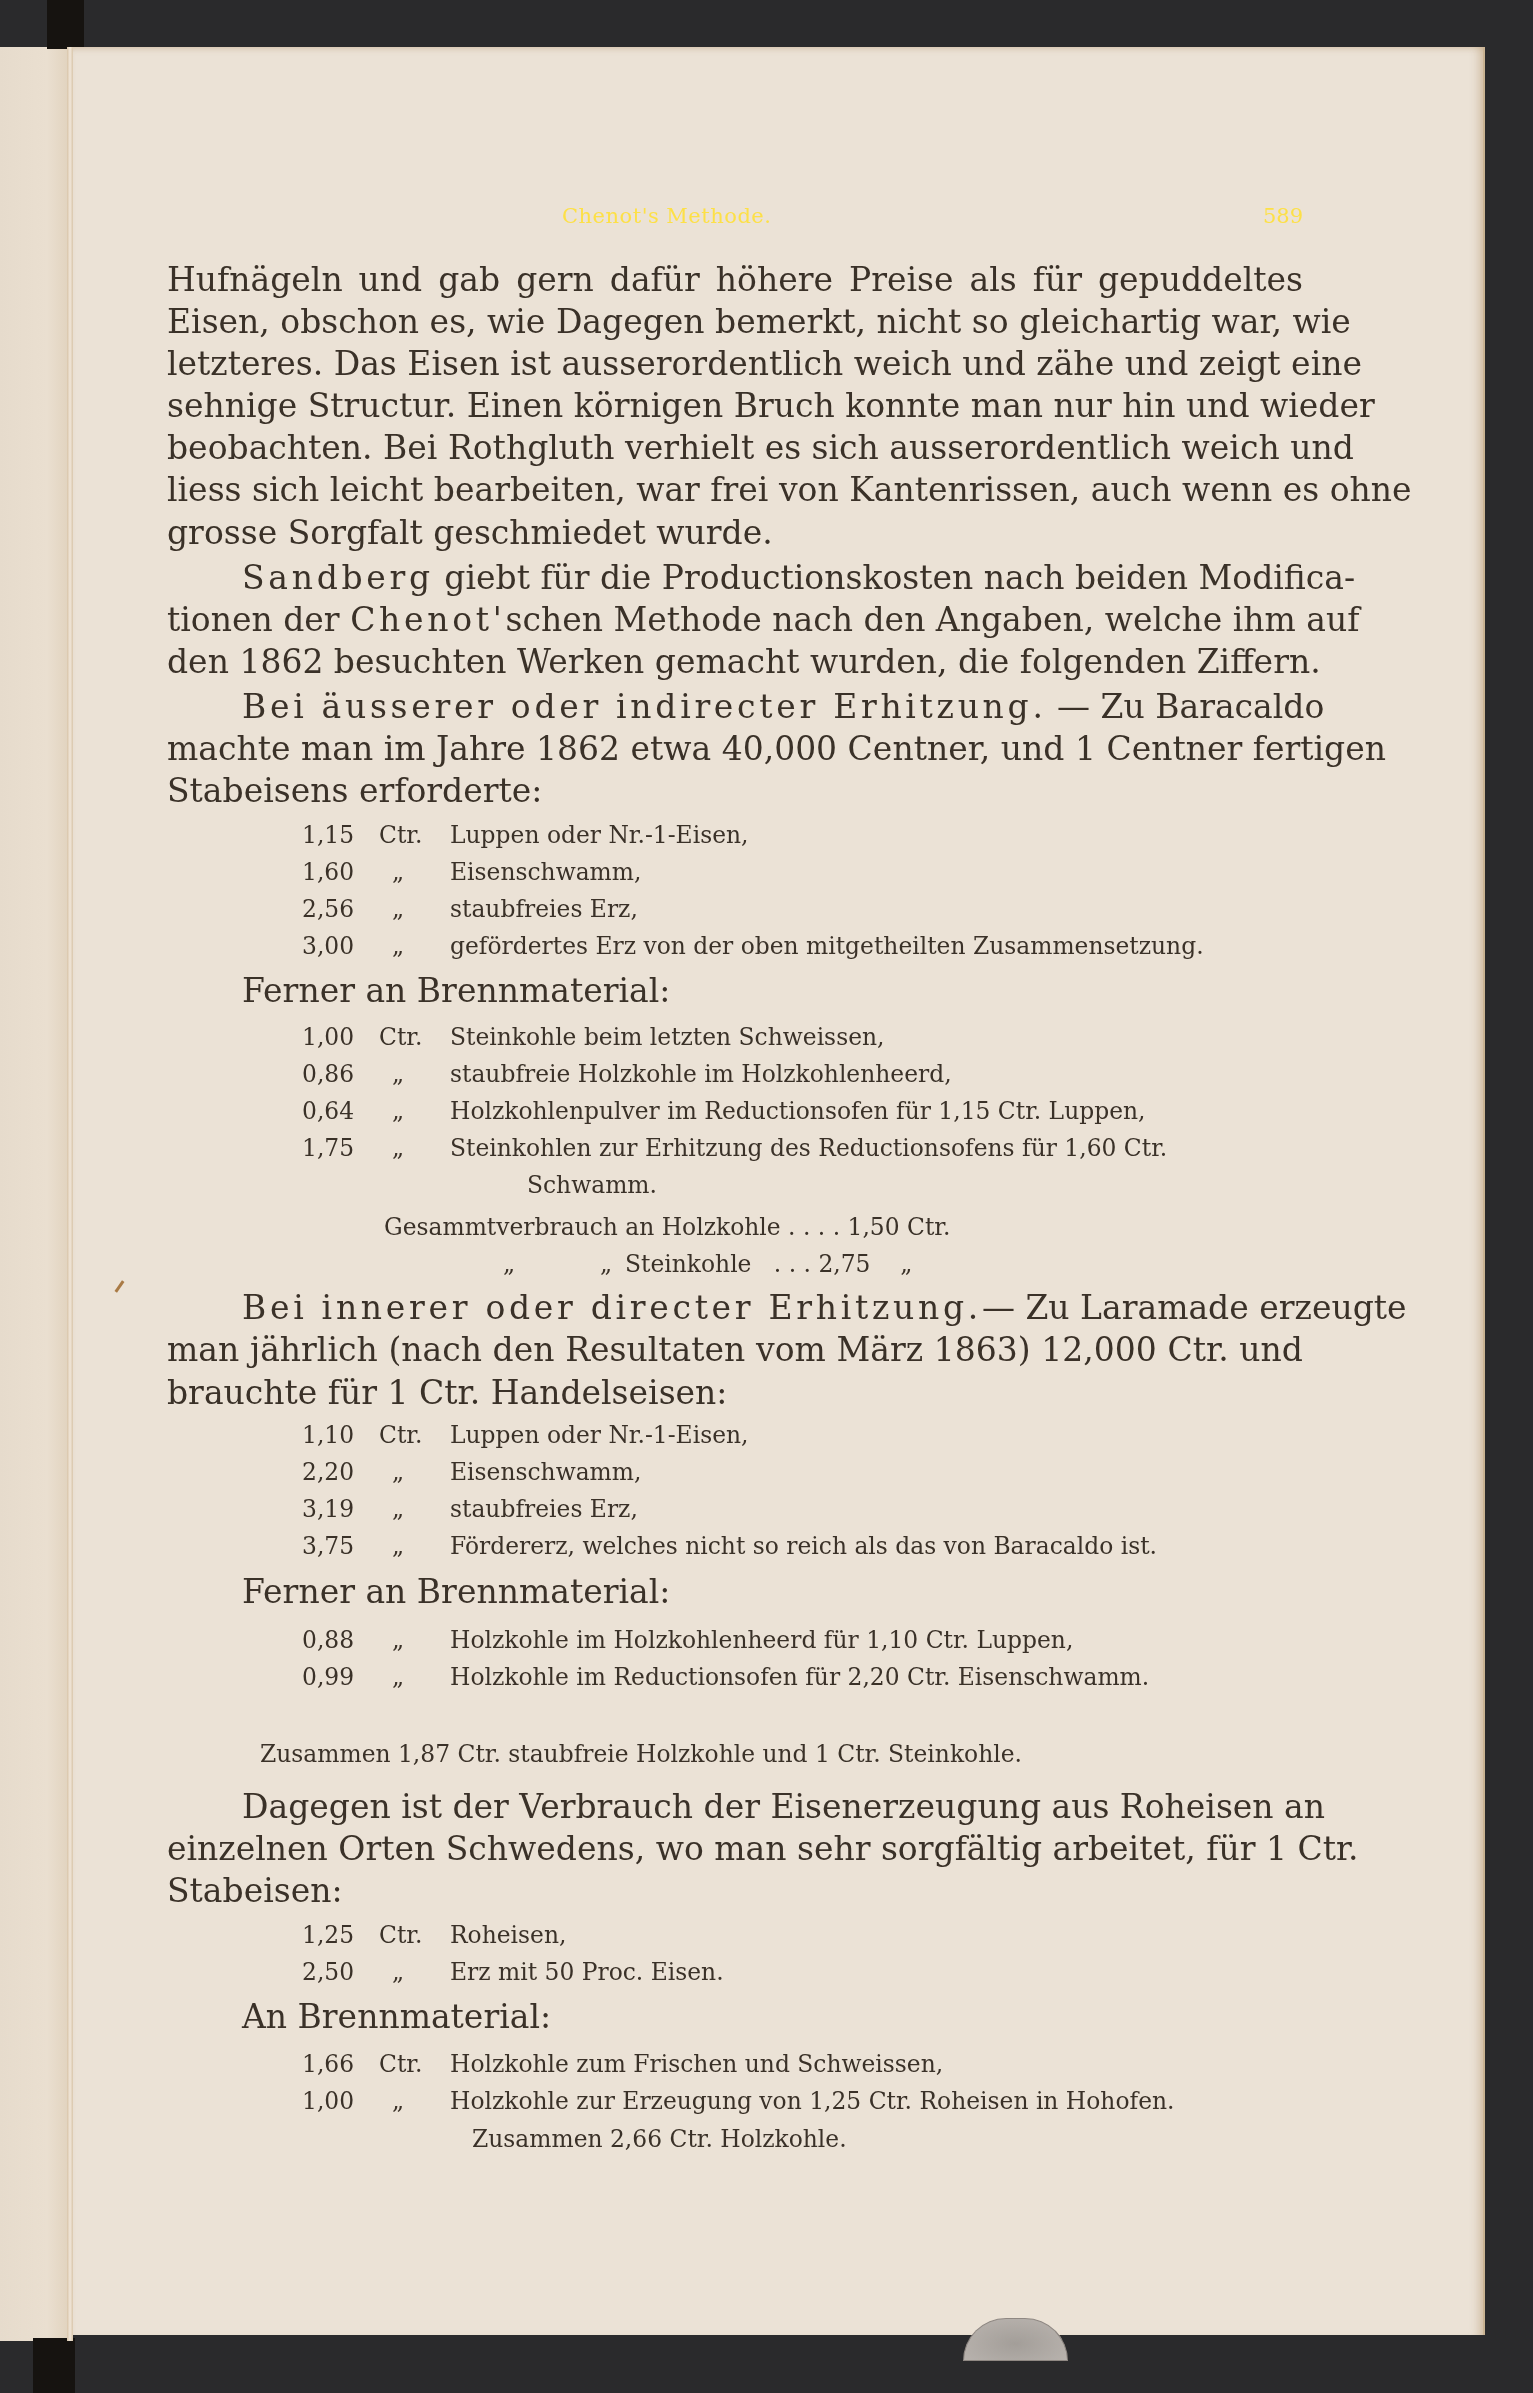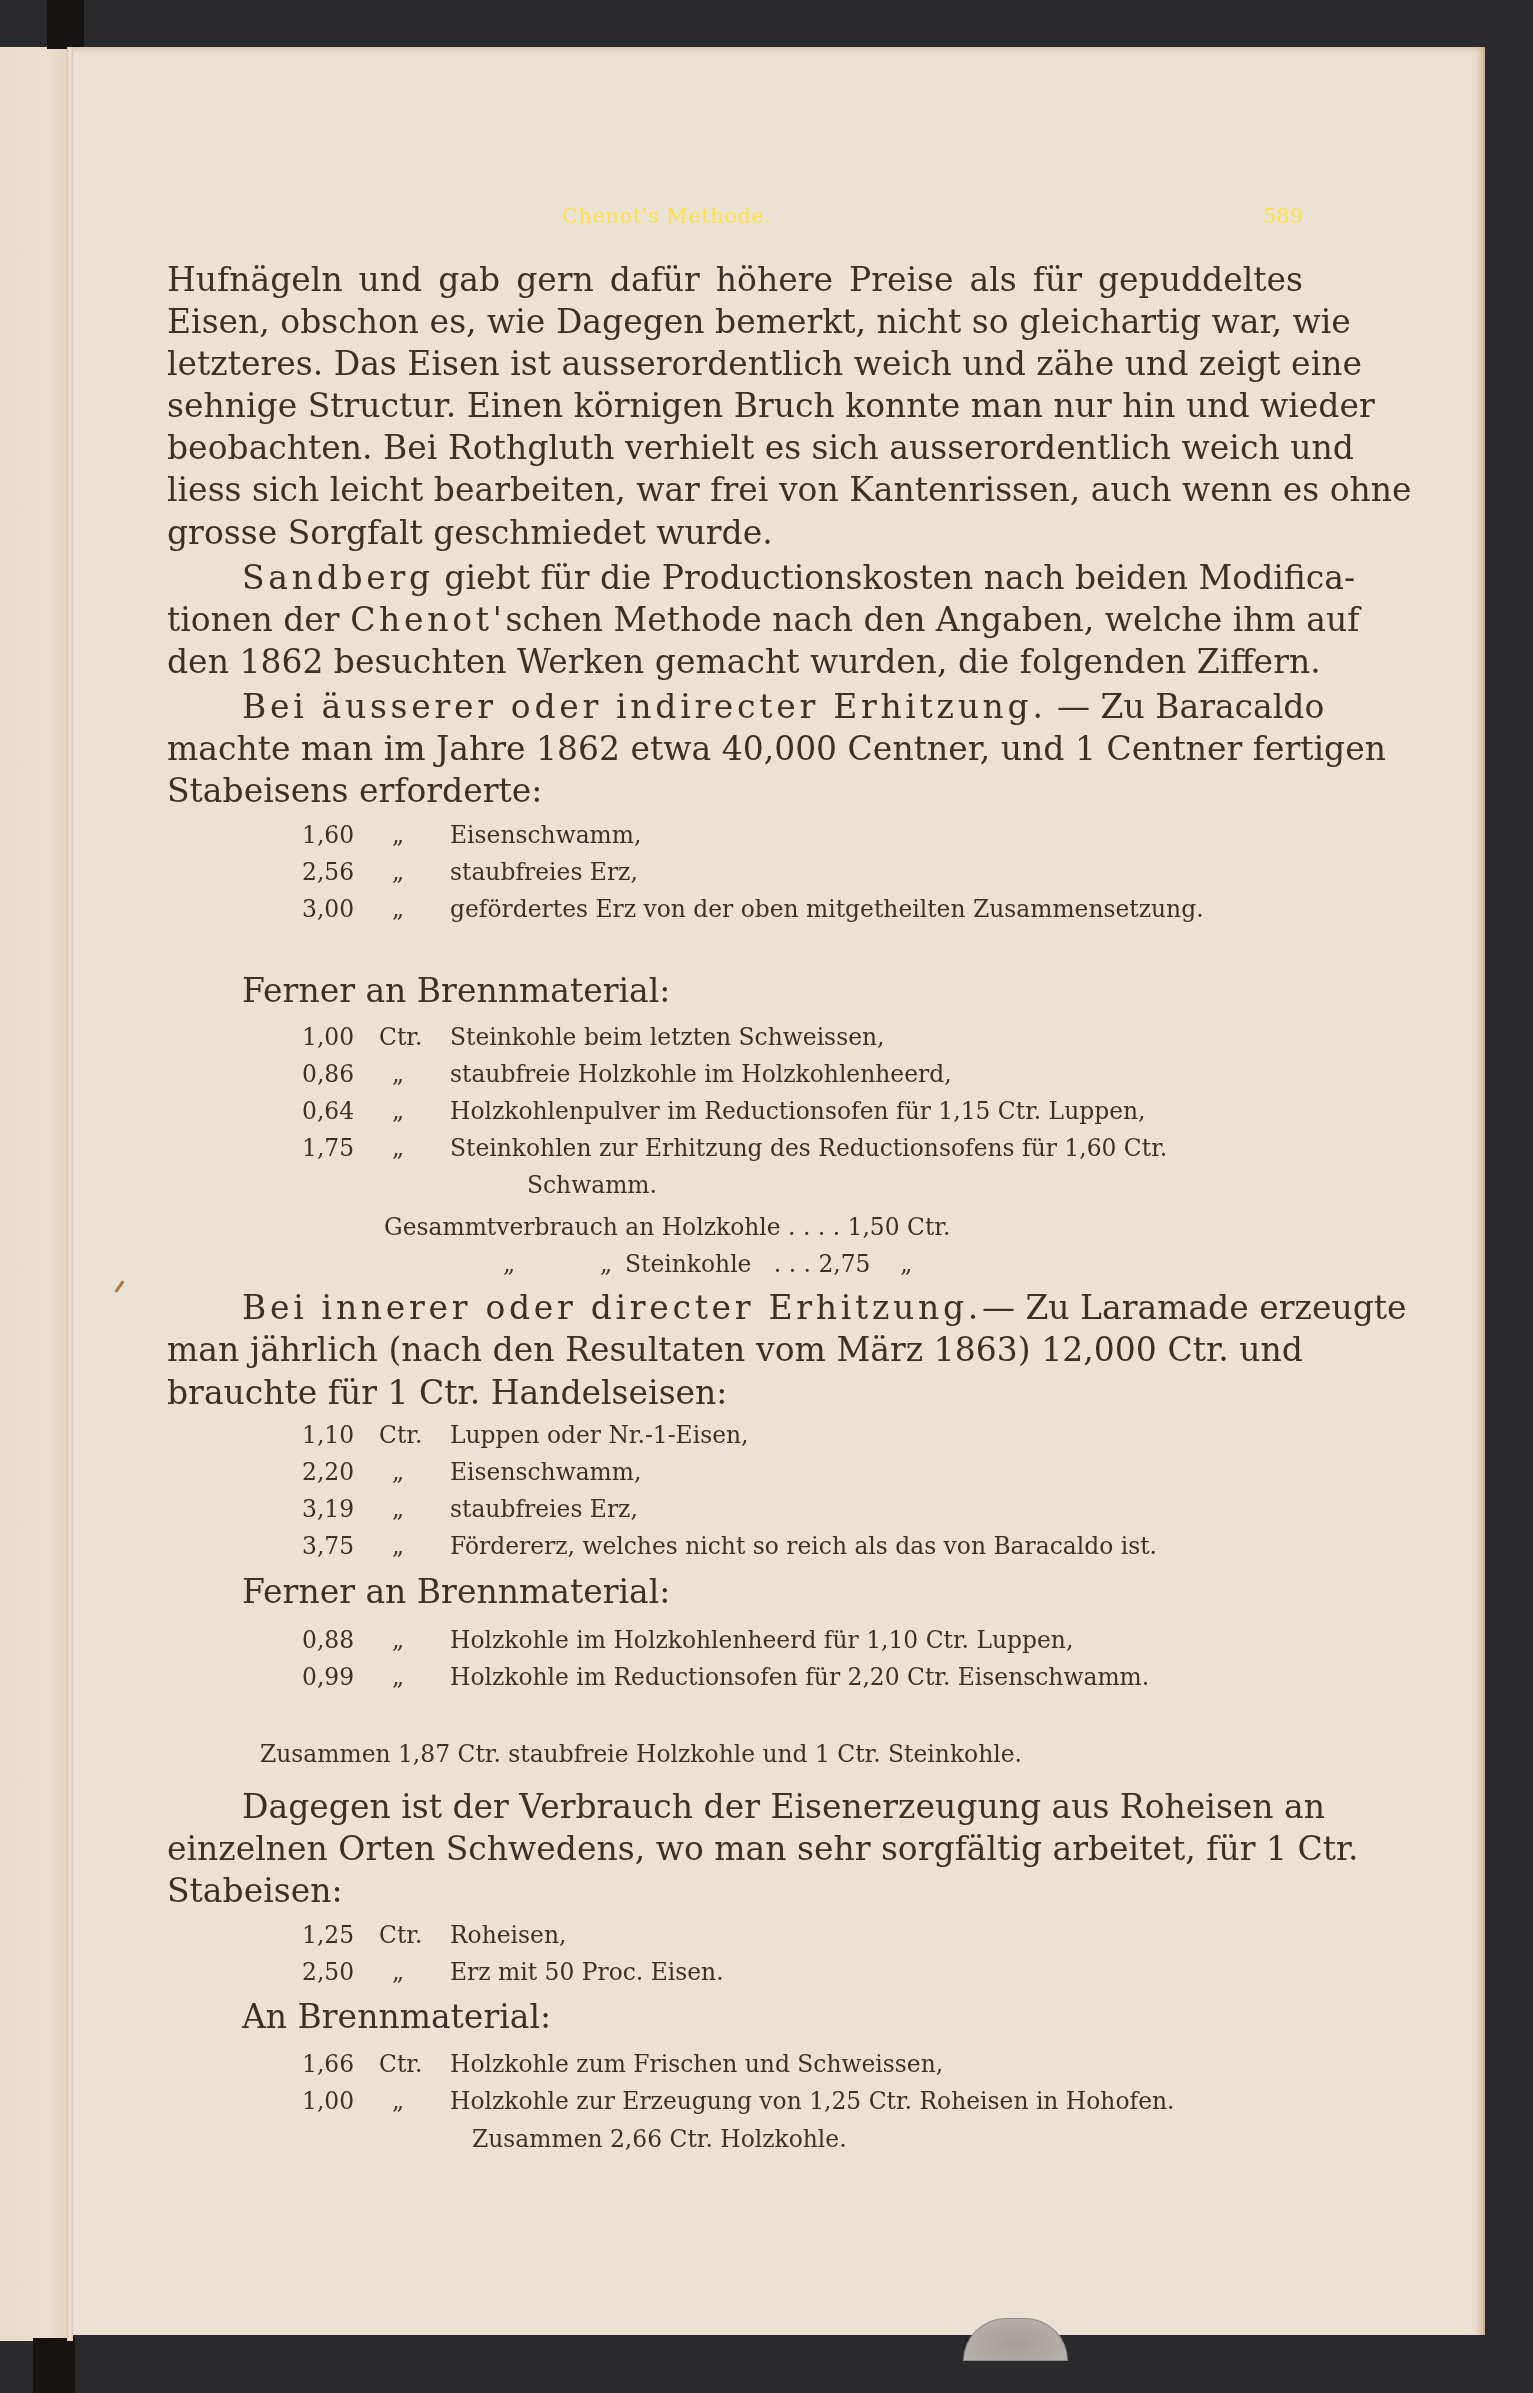--- a/index.html
+++ b/index.html
@@ -91,20 +91,21 @@
   <div class="text justify" style="top:599px;"><span>tionen der </span><span class="sp">Chenot'</span><span>schen Methode nach den Angaben, welche ihm auf</span></div>
   <div class="text" style="top:641px;">den 1862 besuchten Werken gemacht wurden, die folgenden Ziffern.</div>
 </div>
 
 <div>
   <div class="text justify" style="top:686px; left:242px; width:1061px;"><span class="sp">Bei äusserer oder indirecter Erhitzung.</span><span> — Zu Baracaldo</span></div>
   <div class="text justify" style="top:728px;">machte man im Jahre 1862 etwa 40,000 Centner, und 1 Centner fertigen</div>
   <div class="text" style="top:770px;">Stabeisens erforderte:</div>
 
   <div class="list" style="left:302px; top:817px;">
+    <div><span class="num">1,15</span><span class="unit">Ctr.</span><span>Luppen oder Nr.-1-Eisen,</span></div>
     <div><span class="num">1,60</span><span class="unit ditto">„</span><span>Eisenschwamm,</span></div>
     <div><span class="num">2,56</span><span class="unit ditto">„</span><span>staubfreies Erz,</span></div>
     <div><span class="num">3,00</span><span class="unit ditto">„</span><span>gefördertes Erz von der oben mitgetheilten Zusammensetzung.</span></div>
   </div>
 
   <div class="text" style="top:970px; left:242px;">Ferner an Brennmaterial:</div>
 
   <div class="list" style="left:302px; top:1019px;">
     <div><span class="num">1,00</span><span class="unit">Ctr.</span><span>Steinkohle beim letzten Schweissen,</span></div>
     <div><span class="num">0,86</span><span class="unit ditto">„</span><span>staubfreie Holzkohle im Holzkohlenheerd,</span></div>

